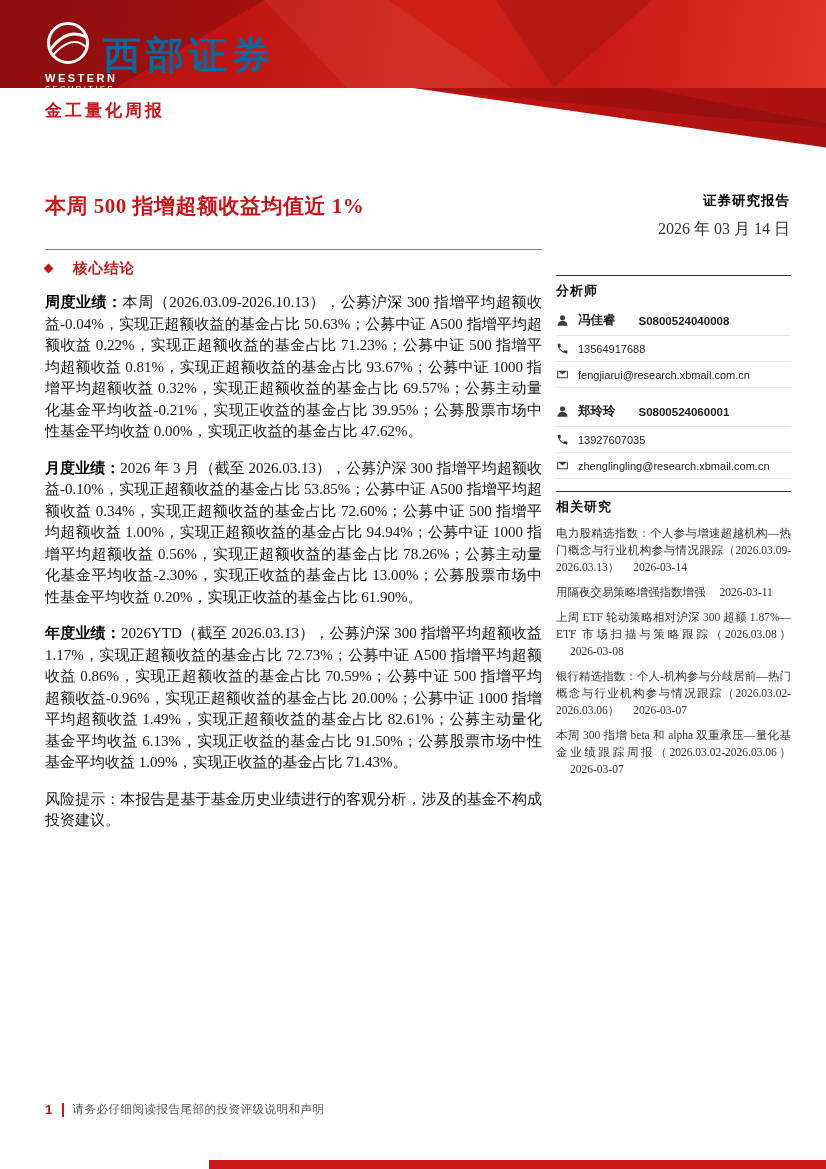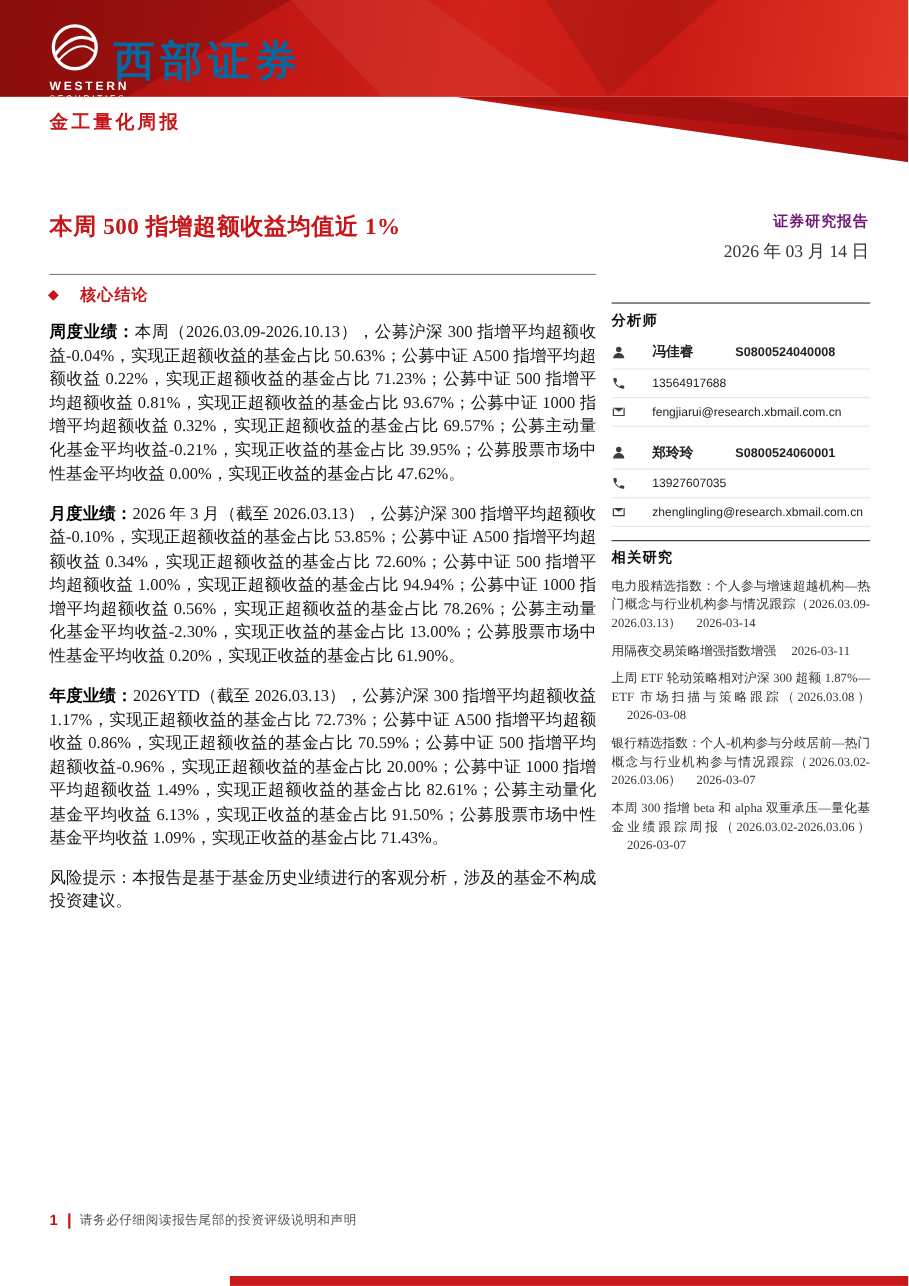--- a/index.html
+++ b/index.html
@@ -28,39 +28,39 @@
   .logo-en2 { font-size:7.5px; letter-spacing:2.5px; }
   .logo-cn { position:absolute; left:103px; top:30px; color:#0369a1; font-size:38px; font-weight:bold; letter-spacing:5px;
              font-family:Liberation Mono, monospace; }
 
   .series-label { position:absolute; left:45px; top:99px; color:#c7161a; font-size:17px; font-weight:bold; letter-spacing:3px; }
 
   
   .headline { position:absolute; left:45px; right:36px; top:192px; display:flex; justify-content:space-between; align-items:flex-start; }
   .title { color:#c7161a; font-size:21px; font-weight:bold; letter-spacing:0.5px; }
   .report-meta { text-align:right; }
-  .report-type { color:#701a75; font-size:13.5px; font-weight:bold; letter-spacing:1px; }
+  .report-type { color:#000000; font-size:13.5px; font-weight:bold; letter-spacing:1px; }
   .report-date { color:#333; font-size:16px; margin-top:9px; }
 
   .subtitle { position:absolute; left:45px; top:219px; font-size:16px; font-weight:bold; color:#111; letter-spacing:0.5px; }
   .subtitle-rule { position:absolute; left:45px; top:249px; width:497px; height:0; border-top:1px solid #7d7d7d; }
 
   
   .main-col { position:absolute; left:45px; top:257px; width:497px; }
   .section-head { display:flex; align-items:center; gap:21px; color:#c7161a; font-size:14.5px; font-weight:bold; margin:2px 0 14px; letter-spacing:1px; }
   .diamond { display:inline-block; width:7px; height:7px; background:#c7161a; transform:rotate(45deg); flex:0 0 auto; }
   .para { font-size:15px; line-height:21.5px; text-align:justify; margin-bottom:15px; color:#141414; }
   .para b { font-weight:bold; color:#000; }
   .risk { margin-top:3px; }
 
   
   .side-col { position:absolute; left:556px; top:275px; width:235px; font-family:"Liberation Serif","DejaVu Serif",serif; }
   .side-rule { border-top:1.5px solid #2e2e2e; }
   .side-head { font-size:13px; font-weight:bold; color:#111; padding:6px 0 6px; letter-spacing:1px; }
-  .a-row { display:flex; align-items:center; gap:24px; font-size:12.5px; color:#222; padding:6px 0; border-bottom:1px solid #e6e6e6; }
+  .a-row { display:flex; align-items:center; gap:9px; font-size:12.5px; color:#222; padding:6px 0; border-bottom:1px solid #e6e6e6; }
   .a-row .icon { flex:0 0 auto; width:13px; height:13px; color:#3c3c3c; }
   .a-row .icon svg { display:block; width:13px; height:13px; fill:#3c3c3c; }
   .a-name { font-weight:bold; }
   .a-cert { font-weight:bold; margin-left:14px; font-family:"Liberation Sans","DejaVu Sans",sans-serif; font-size:11.5px; }
   .a-phone, .a-email { font-family:"Liberation Sans","DejaVu Sans",sans-serif; font-size:11px; color:#222; }
   .analyst-2 { margin-top:9px; }
   .related-rule { margin-top:12px; }
   .rel-list { margin-top:3px; }
   .rel-item { font-size:11.5px; line-height:17px; color:#333; text-align:justify; margin-bottom:8px; }
   .rel-date { margin-left:14px; white-space:nowrap; }

